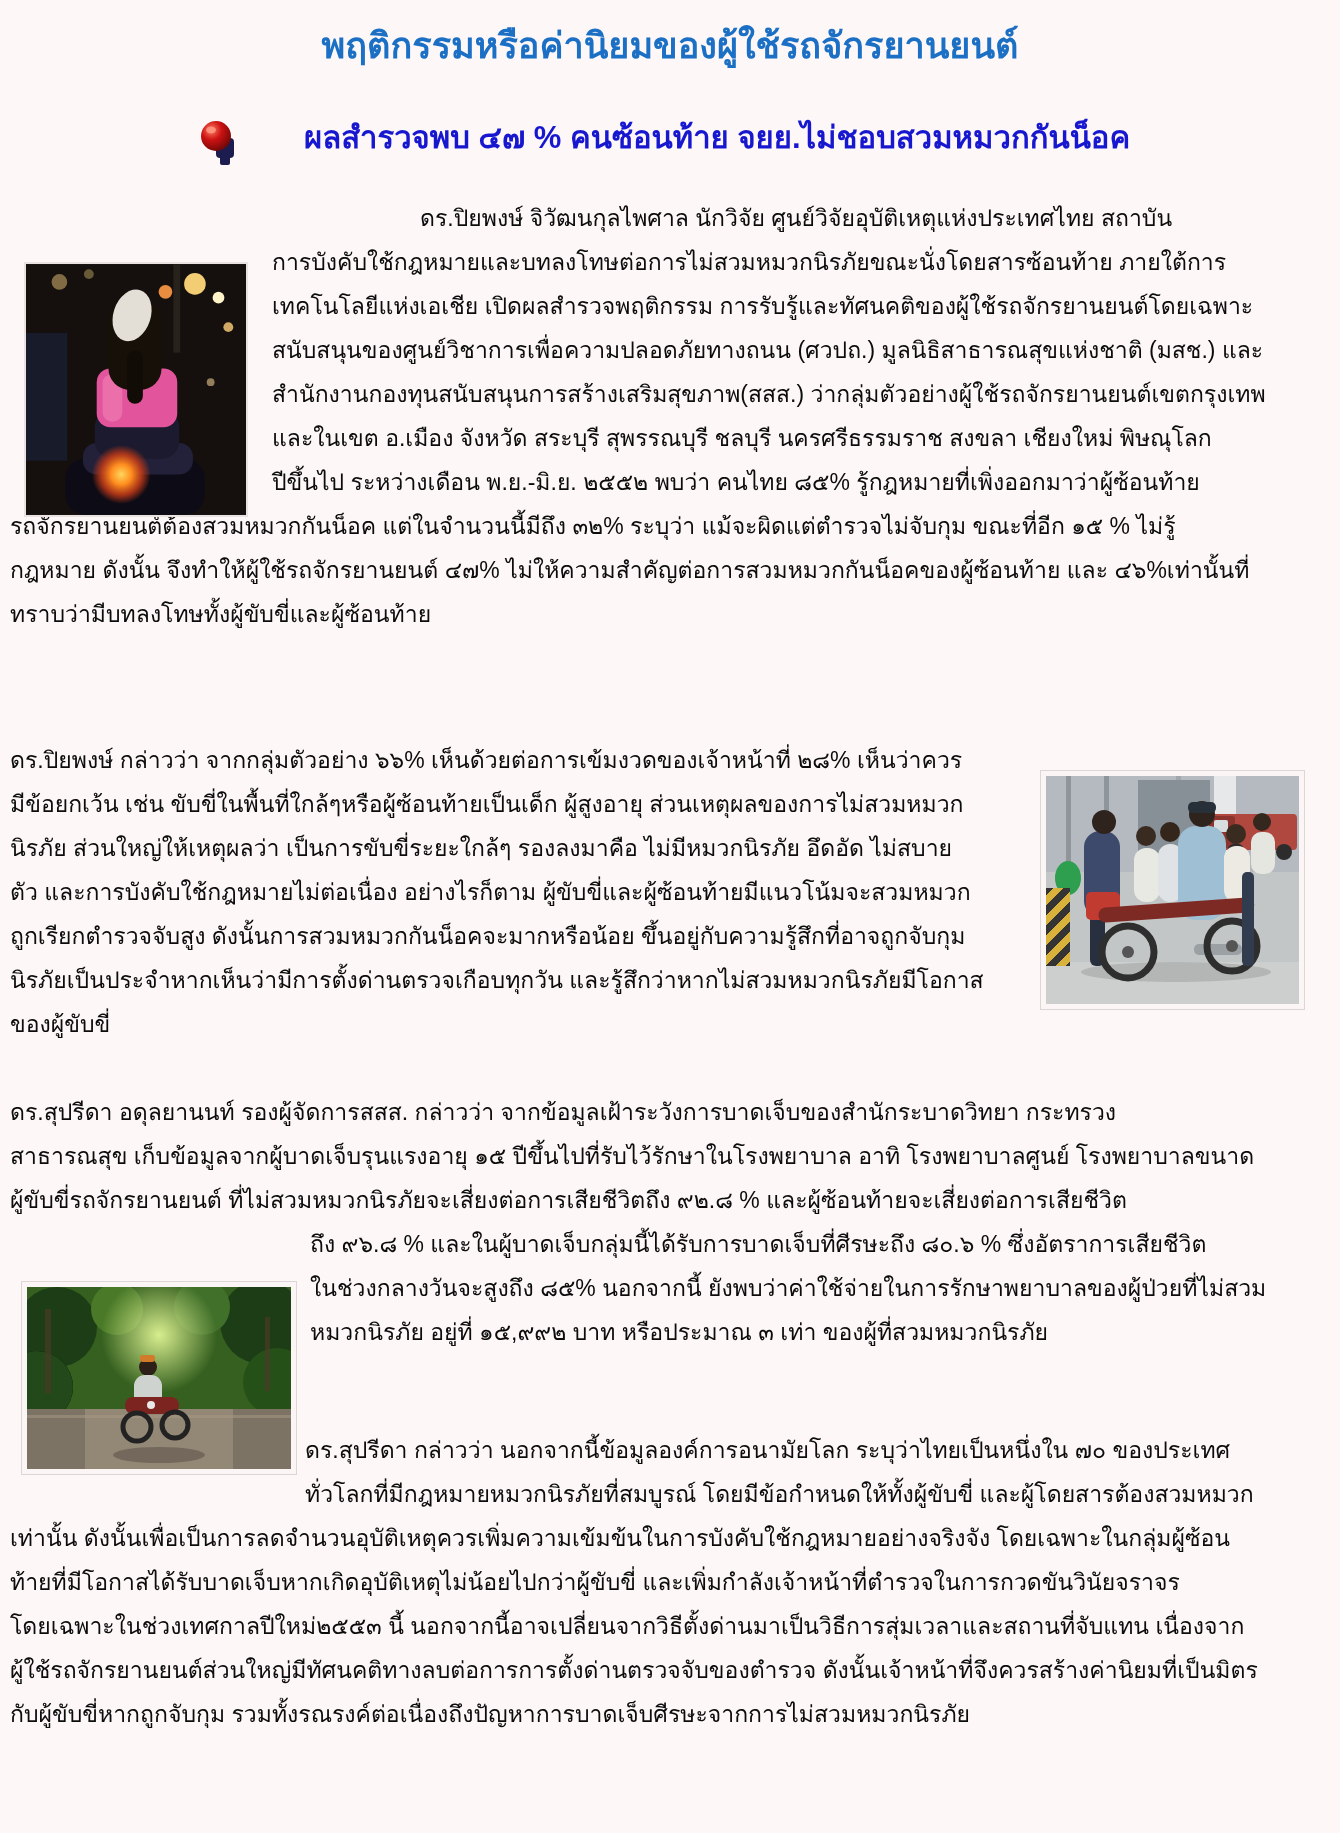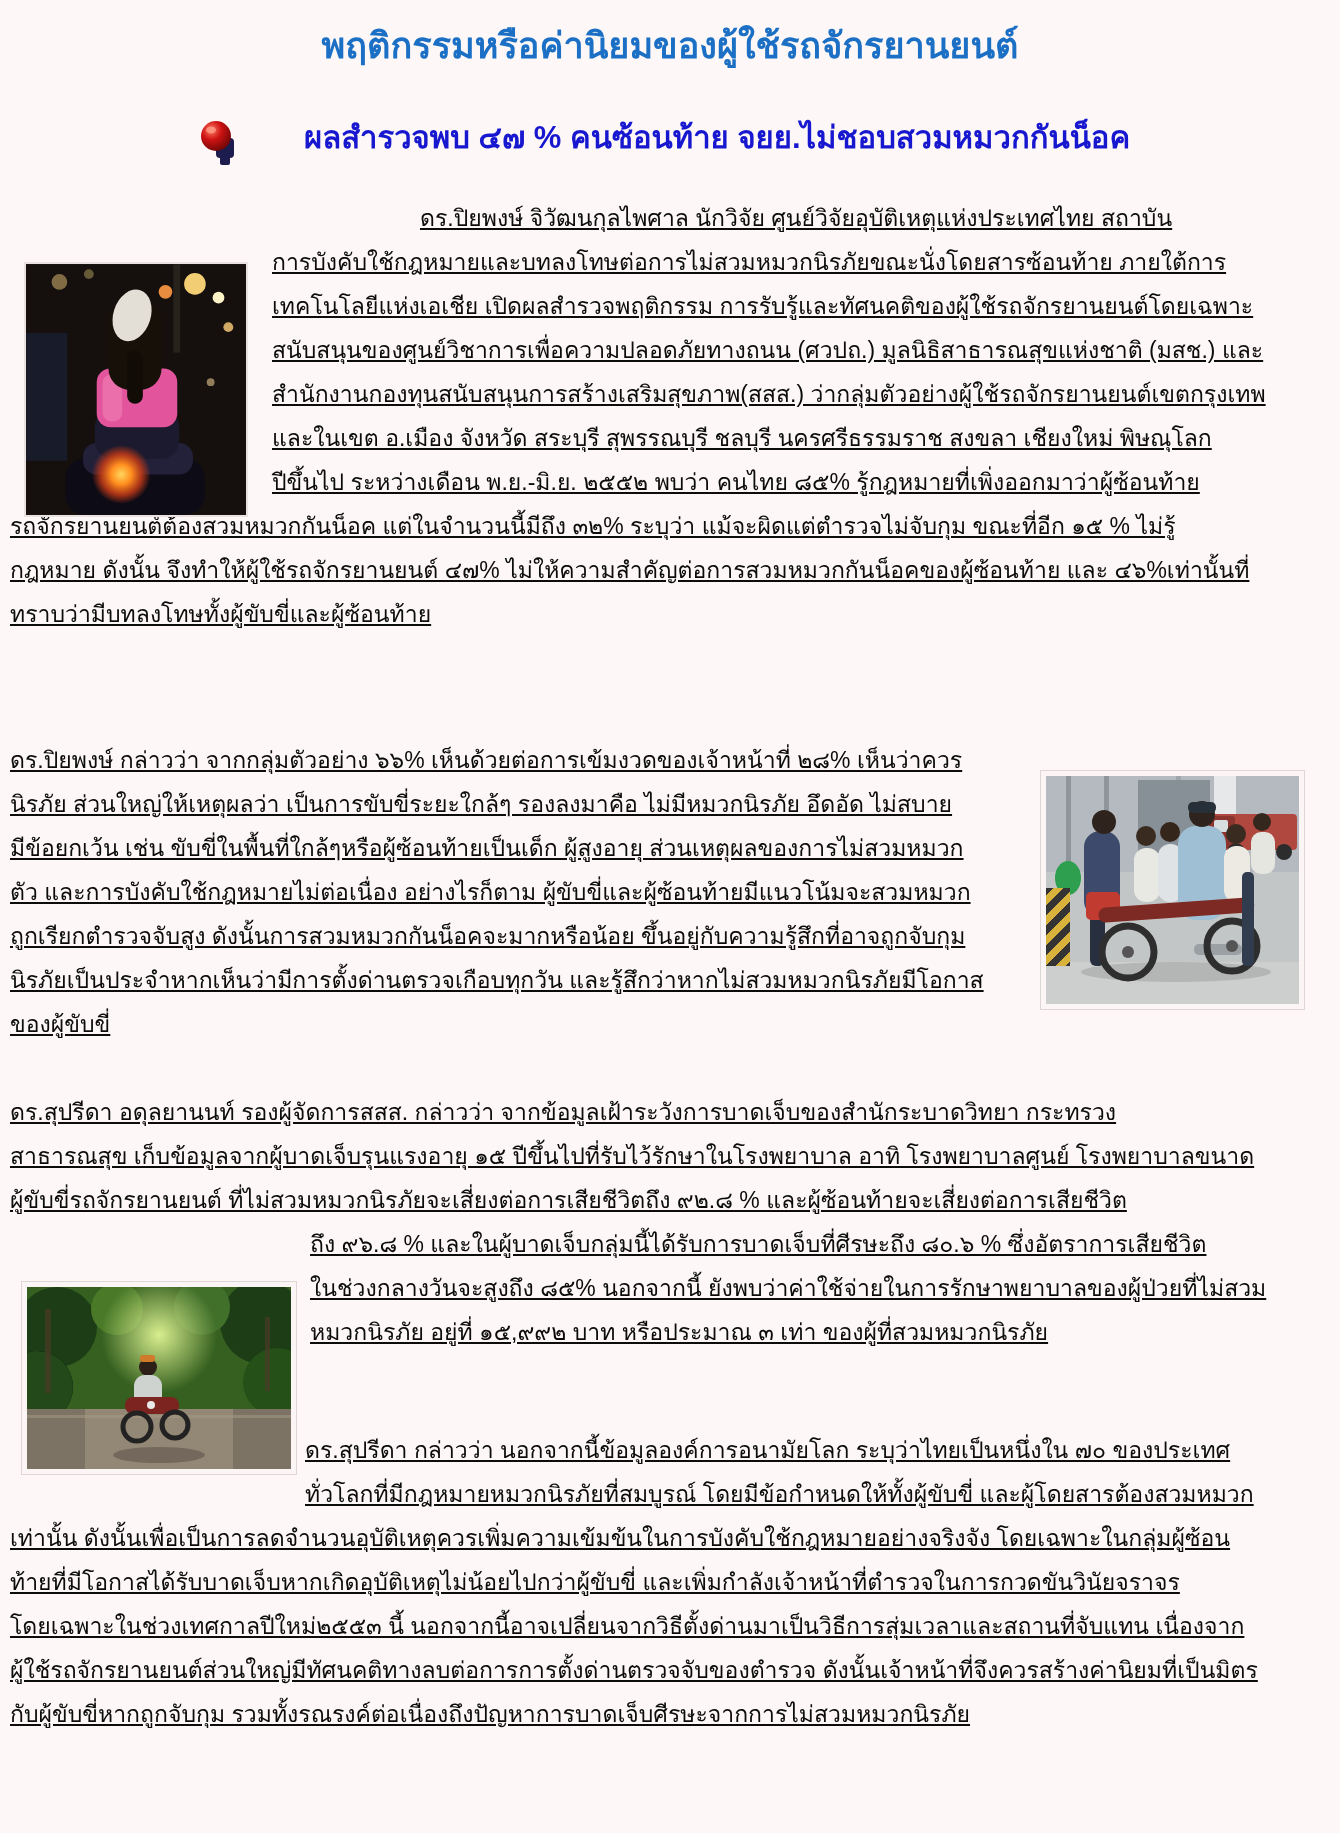--- a/index.html
+++ b/index.html
@@ -13,21 +13,21 @@
     position:absolute; top:18px; left:0; width:100%; text-align:center;
     font-size:36px; font-weight:bold; color:#1b6fc4; line-height:56px;
   }
   .bullet-icon{ position:absolute; left:200px; top:114px; width:38px; height:54px; }
   .headline{
     position:absolute; left:288px; top:112px;
     font-size:31px; font-weight:bold; color:#1717cf; line-height:52px; white-space:nowrap;margin-left:16px;
   }
   .para{ position:absolute; left:10px; width:1324px; }
   .para .line{
-    height:44px; line-height:44px; font-size:23px; white-space:nowrap; overflow:hidden;text-decoration:underline;
+    height:44px; line-height:44px; font-size:23px; white-space:nowrap; overflow:hidden;
   }
   #para1{ top:196px; }
   #para2{ top:738px; }
   #para3{ top:1090px; }
   #para4{ top:1428px; }
   .ind-first{ padding-left:410px; }
   .ind-photo{ padding-left:262px; }
   .ind-right{ padding-left:300px; }
   .ind-right2{ padding-left:295px; }
   .photo{ position:absolute; box-sizing:border-box; background:#222; }
@@ -101,22 +101,22 @@
       <rect x="78" y="112" width="20" height="48" rx="9" fill="#f07ab2" opacity="0.7"></rect>
       <rect x="84" y="36" width="54" height="92" rx="22" fill="#171008"></rect>
       <rect x="103" y="88" width="16" height="54" rx="8" fill="#120c06"></rect>
       <ellipse cx="108" cy="52" rx="19" ry="27" fill="#e3ded6" transform="rotate(18 108 52)"></ellipse>
       <circle cx="97" cy="214" r="30" fill="url(#tail)"></circle>
     </svg>
   </div>
 
   <div class="para" id="para2">
     <div class="line">ดร.ปิยพงษ์ กล่าวว่า  จากกลุ่มตัวอย่าง ๖๖% เห็นด้วยต่อการเข้มงวดของเจ้าหน้าที่ ๒๘% เห็นว่าควร</div>
+    <div class="line">มีข้อยกเว้น เช่น ขับขี่ในพื้นที่ใกล้ๆหรือผู้ซ้อนท้ายเป็นเด็ก ผู้สูงอายุ ส่วนเหตุผลของการไม่สวมหมวก</div>
     <div class="line">นิรภัย ส่วนใหญ่ให้เหตุผลว่า เป็นการขับขี่ระยะใกล้ๆ  รองลงมาคือ ไม่มีหมวกนิรภัย อึดอัด ไม่สบาย</div>
-    <div class="line">มีข้อยกเว้น เช่น ขับขี่ในพื้นที่ใกล้ๆหรือผู้ซ้อนท้ายเป็นเด็ก ผู้สูงอายุ ส่วนเหตุผลของการไม่สวมหมวก</div>
     <div class="line">ตัว และการบังคับใช้กฎหมายไม่ต่อเนื่อง อย่างไรก็ตาม ผู้ขับขี่และผู้ซ้อนท้ายมีแนวโน้มจะสวมหมวก</div>
     <div class="line">ถูกเรียกตำรวจจับสูง ดังนั้นการสวมหมวกกันน็อคจะมากหรือน้อย ขึ้นอยู่กับความรู้สึกที่อาจถูกจับกุม</div>
     <div class="line">นิรภัยเป็นประจำหากเห็นว่ามีการตั้งด่านตรวจเกือบทุกวัน และรู้สึกว่าหากไม่สวมหมวกนิรภัยมีโอกาส</div>
     <div class="line">ของผู้ขับขี่</div>
   </div>
 
   <div class="photo" id="photo2">
     <svg viewBox="0 0 253 228" xmlns="http://www.w3.org/2000/svg">
       <defs>
         <linearGradient id="curb" x1="0" y1="0" x2="10" y2="10" gradientUnits="userSpaceOnUse" spreadMethod="repeat">

